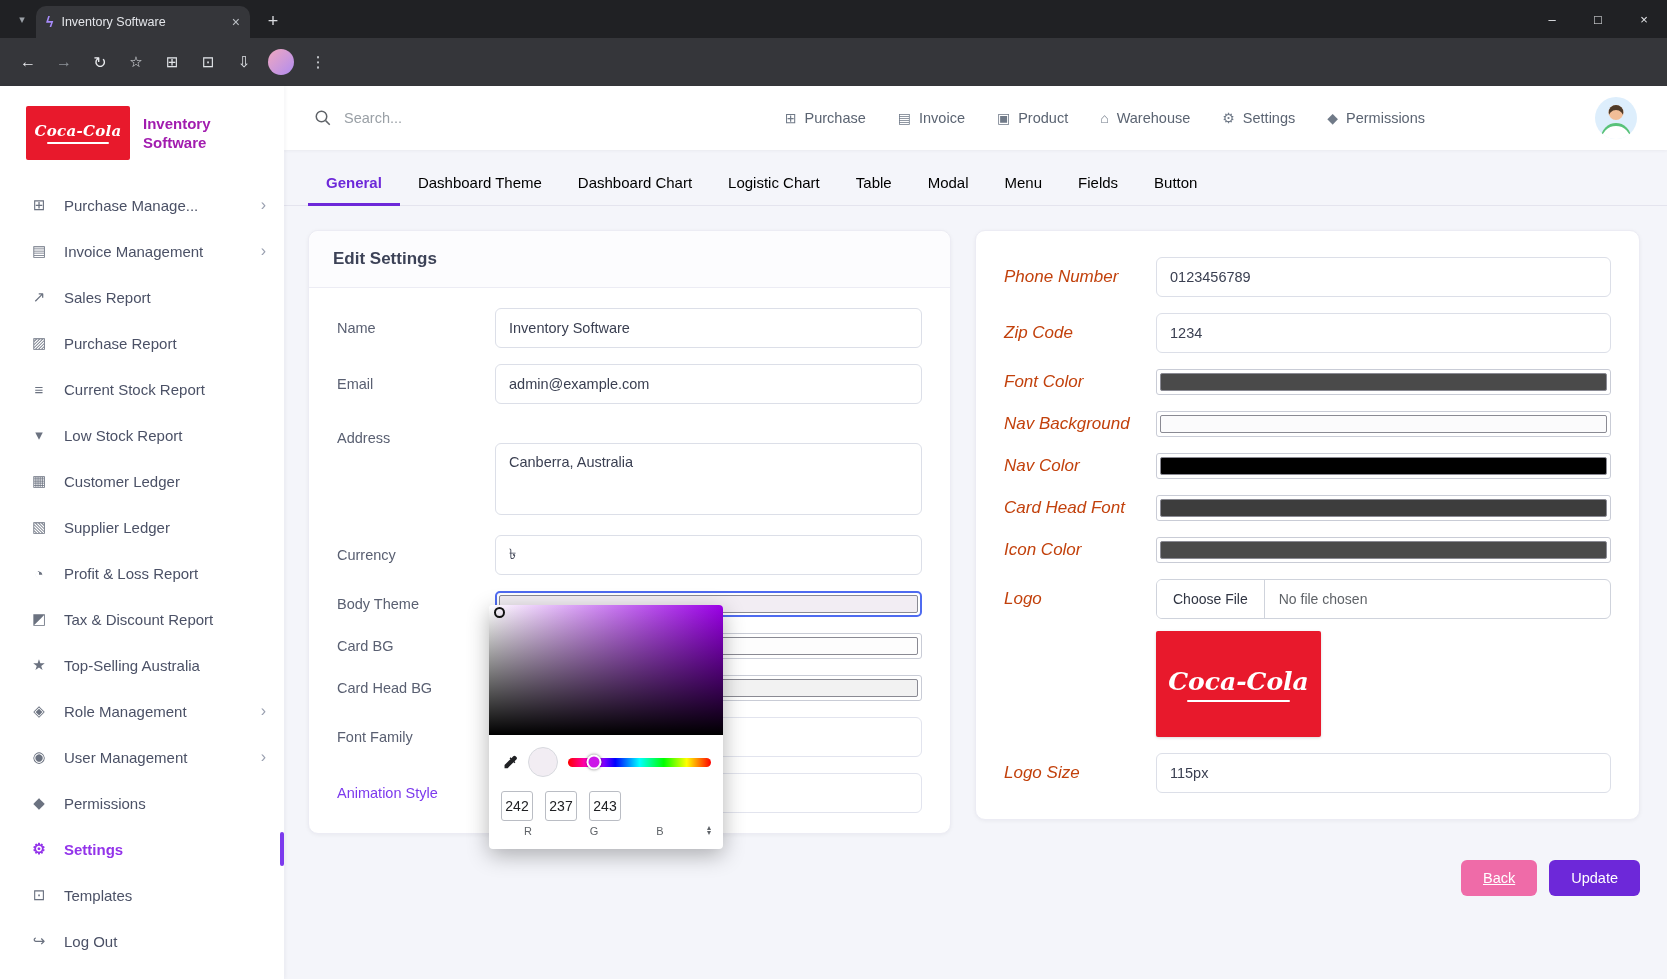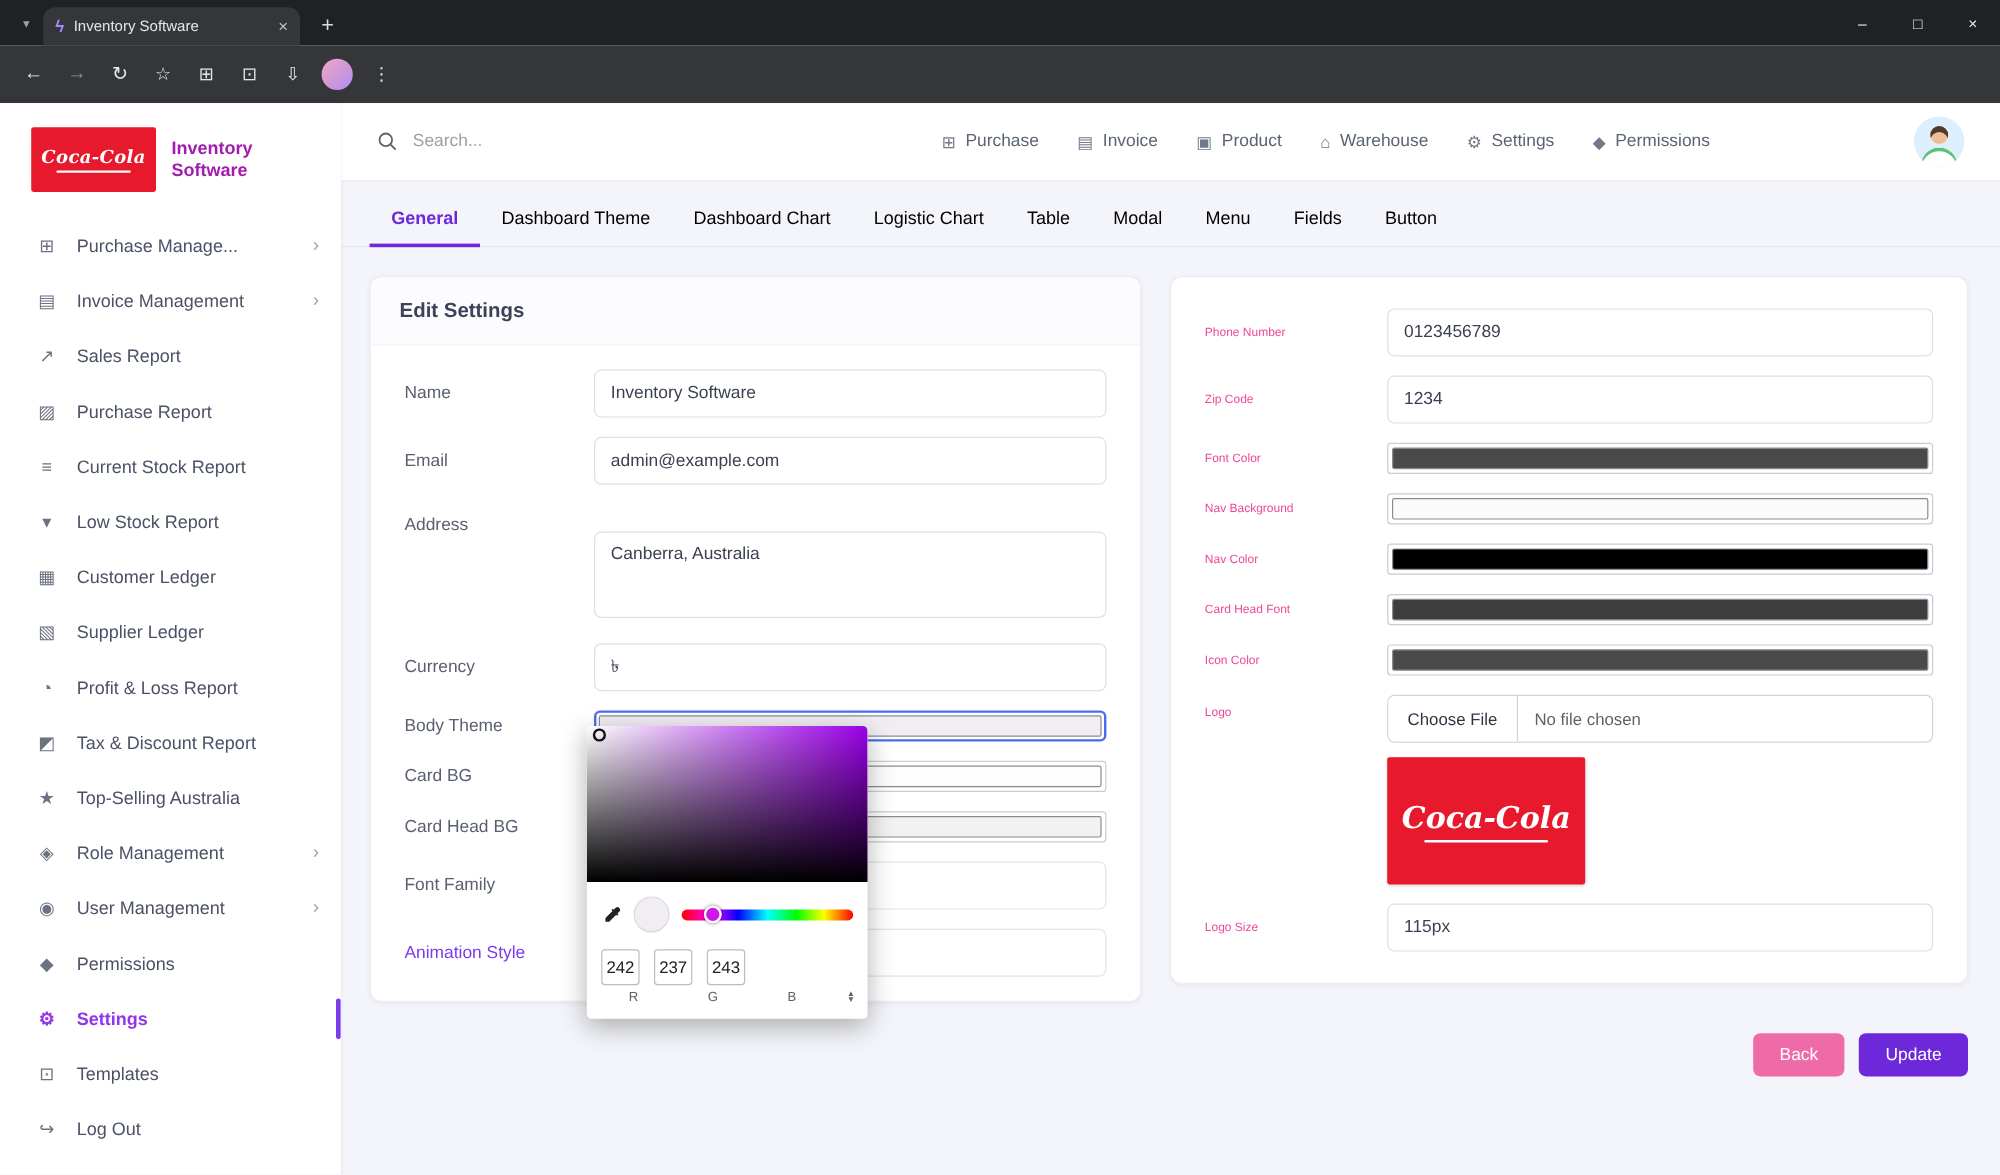--- a/index.html
+++ b/index.html
@@ -99,21 +99,21 @@
   .prow2 { display:flex; gap:12px; padding:10px 12px 2px; }
   .pin { width:32px; height:30px; border:1px solid #babdc4; border-radius:3px; text-align:center; font-size:14px; color:#202124; outline:none; }
   .prow3 { display:flex; gap:12px; padding:2px 12px 12px; font-size:11px; color:#5f6368; }
   .prow3 .plabel { width:54px; text-align:center; }
   .fmt-toggle { margin-left:auto; display:flex; flex-direction:column; line-height:.62; font-size:8px; color:#5f6368; justify-content:center; }
 
   
   .card.company { width:665px; padding:26px 28px; }
   .rrow { display:flex; align-items:center; margin-bottom:16px; }
   .rrow:last-child { margin-bottom:0; }
-  .rrow > label { width:152px; color:#ec4899; font-size:10px; flex-shrink:0; }
+  .rrow > label { width:152px; color:#c2410c; font-size:17px; flex-shrink:0;font-style:italic; }
   .rrow.top { align-items:flex-start; }
   .rrow.top > label { margin-top:10px; }
 
   .filebox { display:flex; align-items:center; border:1px solid #cfd3dc; border-radius:6px; height:40px; overflow:hidden; background:#fff; }
   .file-btn { padding:0 16px; height:100%; display:flex; align-items:center; border-right:1px solid #cfd3dc; color:#2f3442; font-size:14px; background:#fff; }
   .file-text { padding:0 14px; color:#5f6368; font-size:14px; }
   .coke-big { width:165px; height:106px; margin-top:12px; display:flex; flex-direction:column; align-items:center; justify-content:center;
               color:#fff; font-family:"DejaVu Serif", serif; font-style:italic; font-weight:bold; font-size:25px; border-radius:2px;
               box-shadow:0 1px 3px rgba(0,0,0,.15); }
   .coke-big .swash { width:62%; height:2px; background:#fff; margin-top:4px; border-radius:2px; }
@@ -444,18 +444,18 @@
             </div>
           </div>
           <div class="rrow">
             <label>Logo Size</label>
             <div class="ctl"><input class="text" value="115px" style=""></div>
           </div>
         </section>
       </div>
 
       <div class="footer">
-        <button class="btn back" style="background: rgb(239, 107, 168);">Back</button>
+        <button class="btn back" style="background: rgb(239, 107, 168); text-decoration: underline;">Back</button>
         <button class="btn update" style="background: rgb(109, 40, 217);">Update</button>
       </div>
     </div>
   </div>
 </div>
 
 </body></html>

